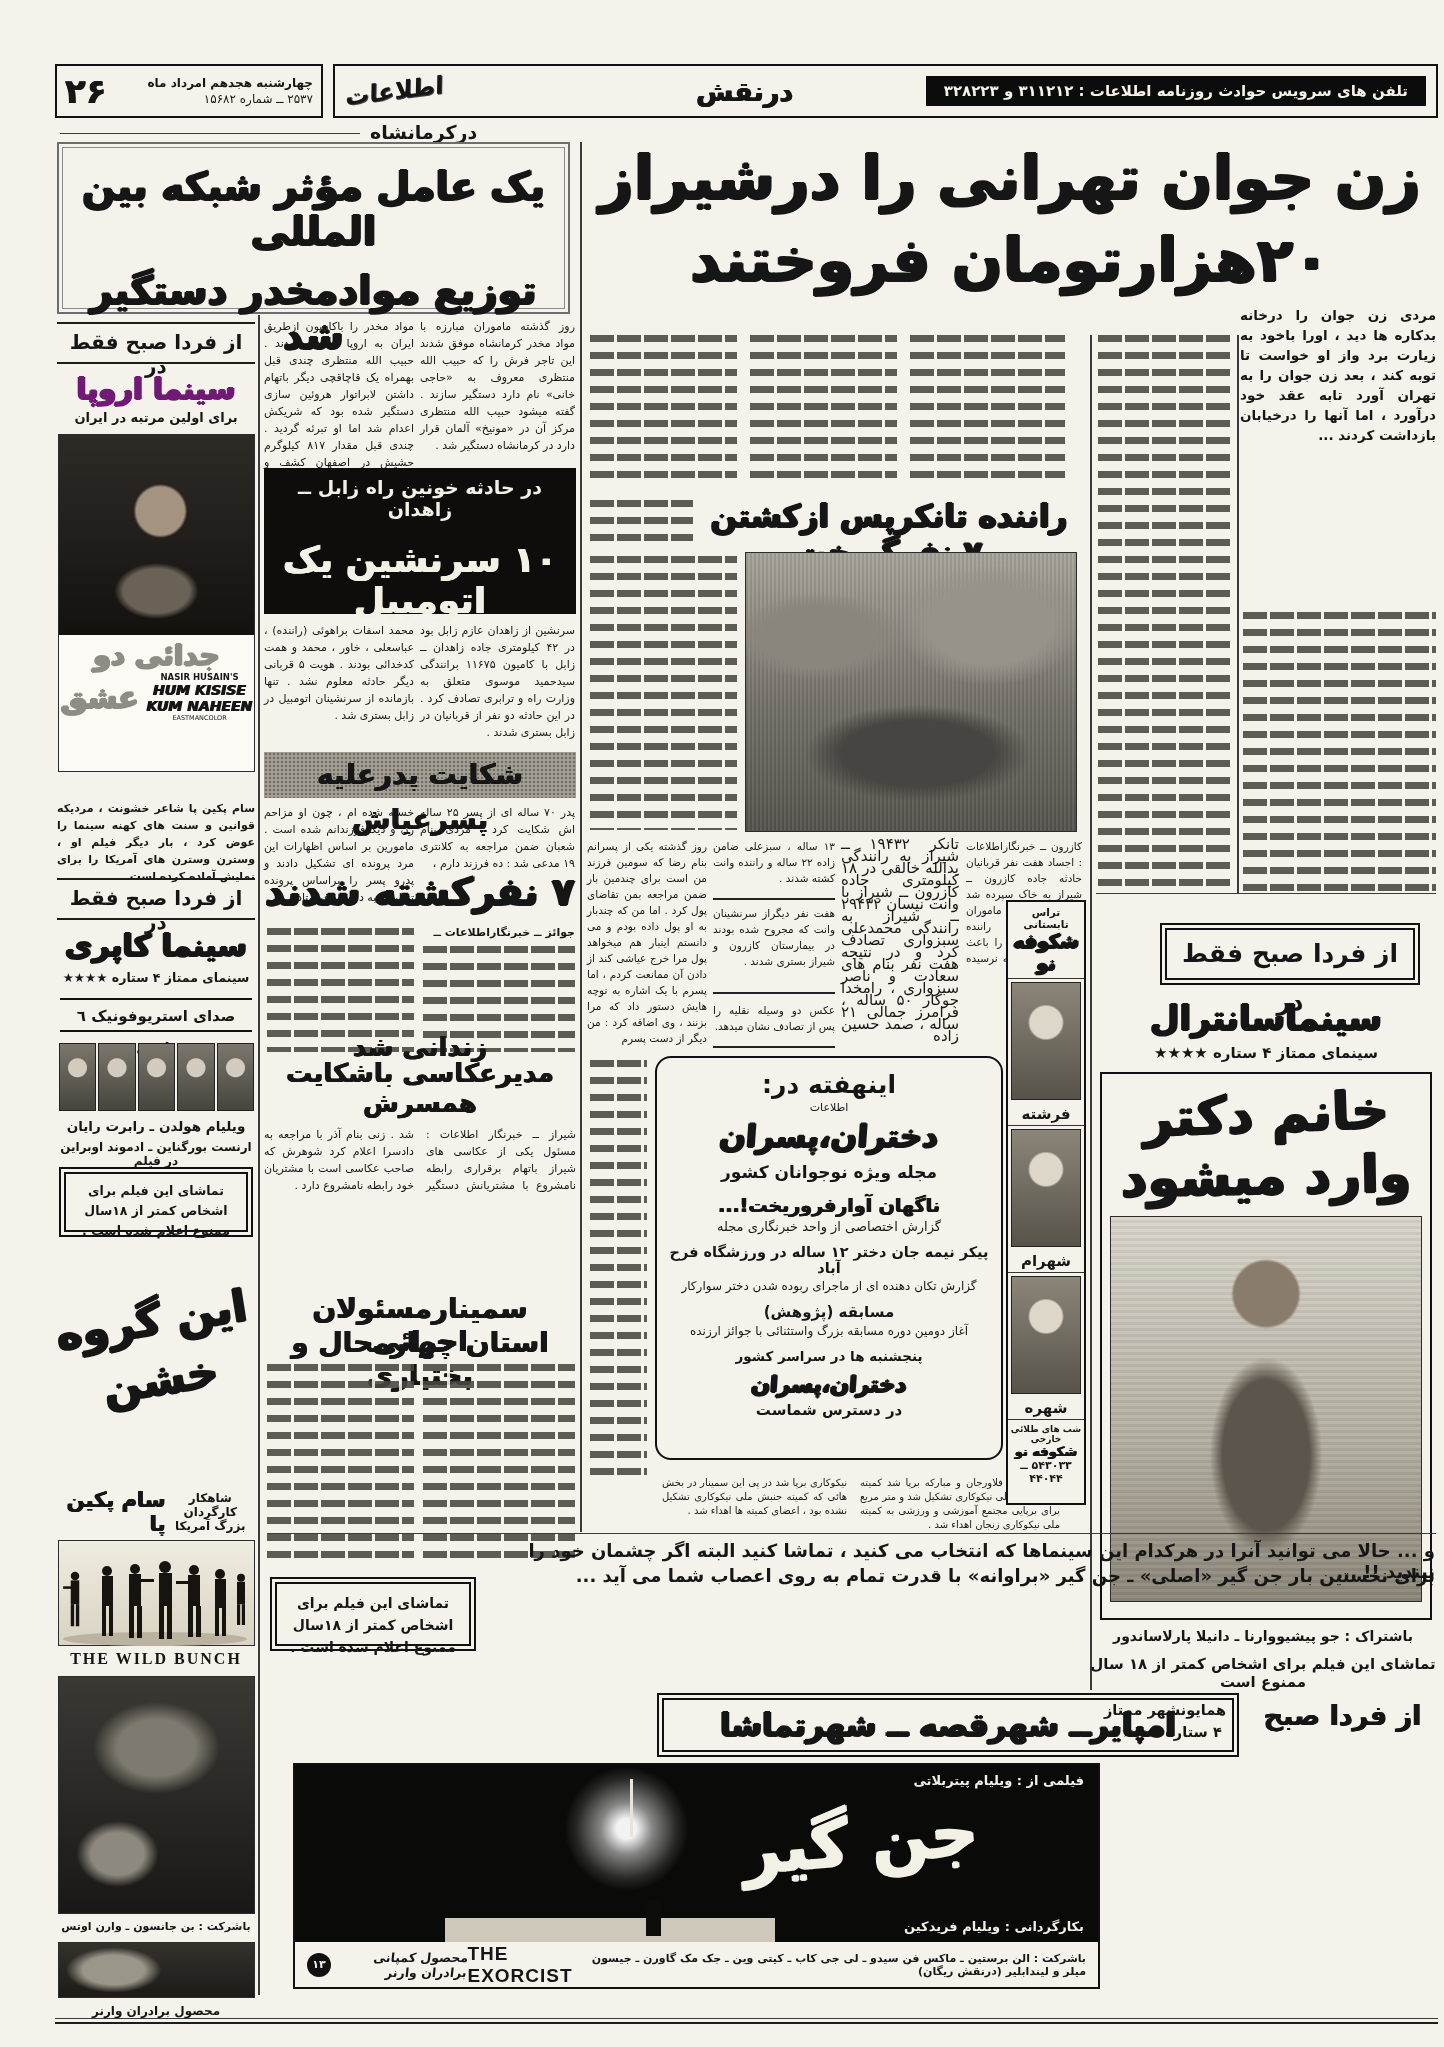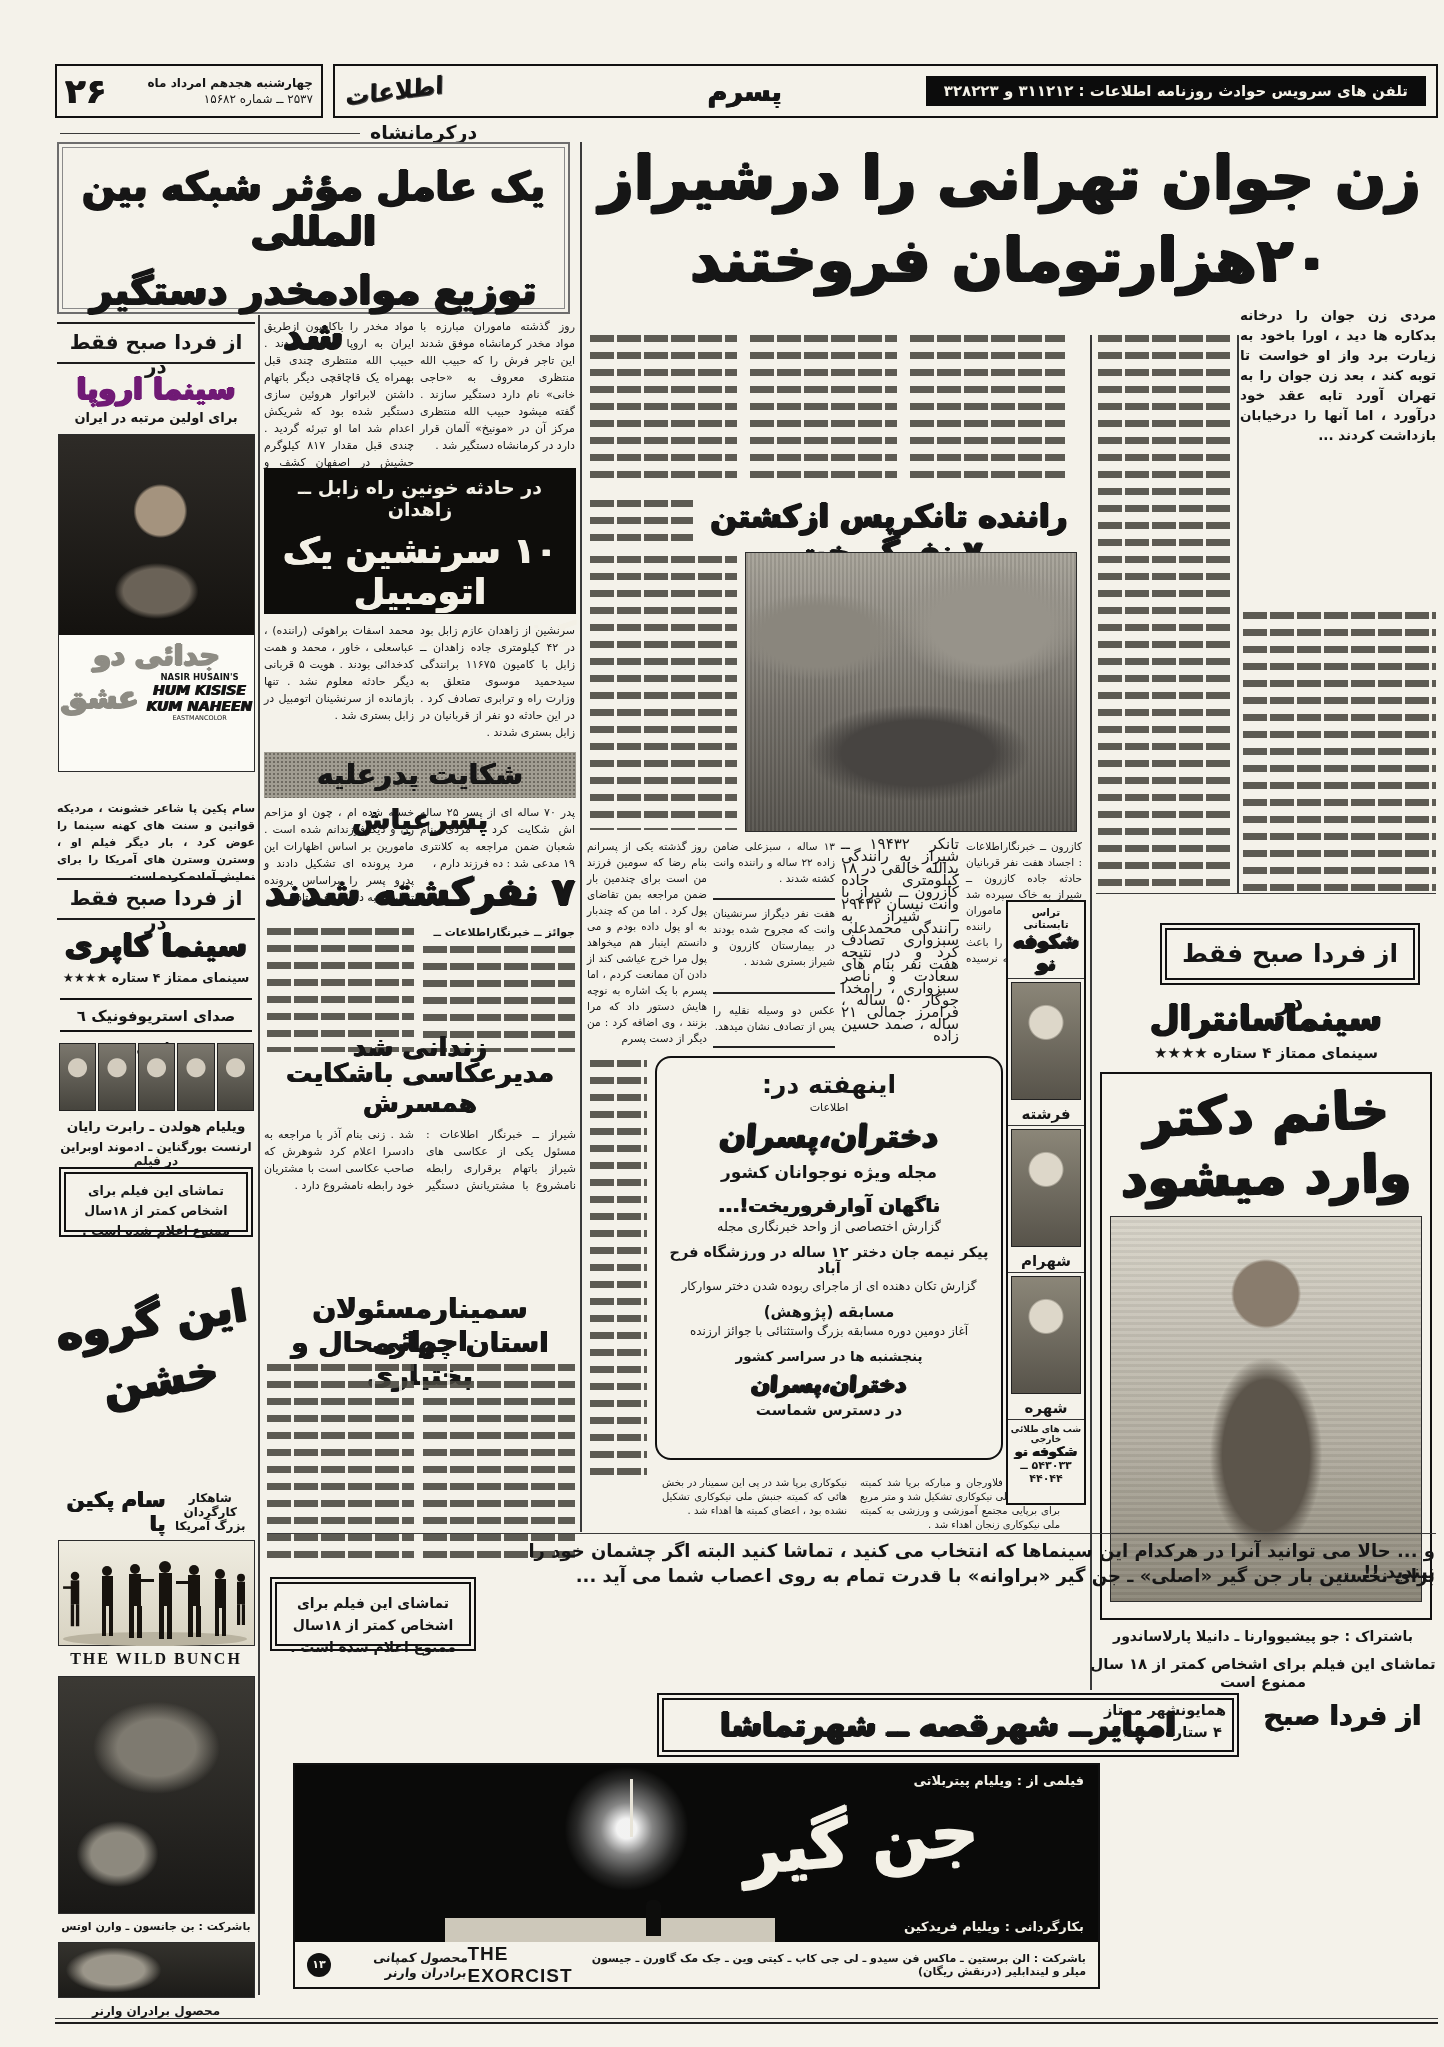--- a/index.html
+++ b/index.html
@@ -72,21 +72,21 @@
 
   <div class="abs" style="left:55px;top:64px;width:268px;height:54px;border:2px solid #111;display:flex;align-items:center;justify-content:space-between;padding:0 8px;">
     <div style="text-align:right;">
       <div class="b" style="font-size:12px;line-height:16px;">چهارشنبه هجدهم امرداد ماه</div>
       <div style="font-size:12px;line-height:16px;">۲۵۳۷ ــ شماره ۱۵۶۸۲</div>
     </div>
     <div class="b fat" style="font-size:34px;">۲۶</div>
   </div>
   <div class="abs" style="left:333px;top:64px;width:1105px;height:54px;border:2px solid #111;display:flex;align-items:center;justify-content:space-between;padding:0 10px;">
     <div class="b" style="background:#0c0c0c;color:#f5f2e8;font-size:15px;padding:6px 18px;">تلفن های سرویس حوادث روزنامه اطلاعات : ۳۱۱۲۱۲ و ۳۲۸۲۲۳</div>
-    <div class="b fat" style="font-size:27px;margin-left:120px;">پسرم</div>
+    <div class="b fat" style="font-size:27px;margin-left:120px;">درنقش</div>
     <div class="b" style="font-size:24px;transform:rotate(-7deg) skewX(-8deg);text-shadow:1px 1px 0 #444;">اطلاعات</div>
   </div>
 
   <div class="abs b" style="left:370px;top:121px;width:200px;text-align:left;font-size:19px;">درکرمانشاه</div>
   <div class="rh1" style="left:60px;top:133px;width:300px;"></div>
   <div class="abs" style="left:57px;top:142px;width:513px;height:172px;border:2px solid #6d6d6d;box-shadow:inset 0 0 0 3px #f4f2ea,inset 0 0 0 4px #8a8a8a;">
     <div class="c b fat2" style="font-size:39px;margin-top:20px;">یک عامل مؤثر شبکه بین المللی</div>
     <div class="c b fat2" style="font-size:39px;margin-top:14px;">توزیع موادمخدر دستگیر شد</div>
   </div>
 
@@ -115,21 +115,21 @@
   <div class="abs txt" style="left:713px;top:838px;width:122px;height:54px;font-size:10.5px;line-height:16px;">۱۳ ساله ، سبزعلی ضامن زاده ۲۲ ساله و راننده وانت کشته شدند .</div>
   <div class="abs txt" style="left:713px;top:898px;width:122px;height:96px;border-top:2px solid #222;border-bottom:2px solid #222;padding:5px 0;font-size:10.5px;line-height:16px;">هفت نفر دیگراز سرنشینان وانت که مجروح شده بودند در بیمارستان کازرون و شیراز بستری شدند .</div>
   <div class="abs txt" style="left:713px;top:1002px;width:122px;height:46px;border-bottom:2px solid #222;font-size:10.5px;line-height:16px;">عکس دو وسیله نقلیه را پس از تصادف نشان میدهد.</div>
   <div class="abs txt" style="left:587px;top:838px;width:120px;height:212px;font-size:10.5px;line-height:16px;">روز گذشته یکی از پسرانم بنام رضا که سومین فرزند من است برای چندمین بار ضمن مراجعه بمن تقاضای پول کرد . اما من که چندبار به او پول داده بودم و می دانستم اینبار هم میخواهد پول مرا خرج عیاشی کند از دادن آن ممانعت کردم ، اما پسرم با یک اشاره به نوچه هایش دستور داد که مرا بزنند ، وی اضافه کرد : من دیگر از دست پسرم</div>
 
   <div class="abs txt" style="left:420px;top:318px;width:155px;height:146px;">روز گذشته ماموران مبارزه با مواد مخدر کرمانشاه موفق شدند این تاجر فرش را که حبیب الله منتظری معروف به «حاجی خانی» نام دارد دستگیر سازند . گفته میشود حبیب الله منتظری مرکز آن در «مونیخ» آلمان قرار دارد در کرمانشاه دستگیر شد .</div>
   <div class="abs txt" style="left:264px;top:318px;width:150px;height:146px;">مواد مخدر را باکامیون ازطریق ایران به اروپا حمل میکردند . حبیب الله منتظری چندی قبل بهمراه یک قاچاقچی دیگر باتهام داشتن لابراتوار هروئین سازی دستگیر شده بود که شریکش اعدام شد اما او تبرئه گردید . چندی قبل مقدار ۸۱۷ کیلوگرم حشیش در اصفهان کشف و توزیع کنندگان آن دستگیر شدند .</div>
 
   <div class="abs blackbox" style="left:264px;top:468px;width:312px;height:146px;padding-top:8px;">
     <div class="c b" style="font-size:19px;">در حادثه خونین راه زابل ــ زاهدان</div>
-    <div class="c b fat" style="font-size:36px;margin-top:10px;">۱۰ سرنشین یک اتومبیل</div>
+    <div class="c b fat" style="font-size:36px;margin-top:19px;">۱۰ سرنشین یک اتومبیل</div>
     <div class="c b fat" style="font-size:36px;margin-top:2px;text-align:right;">کشته شدند</div>
   </div>
   <div class="abs txt" style="left:420px;top:622px;width:155px;height:122px;">سرنشین از زاهدان عازم زابل بود در ۴۲ کیلومتری جاده زاهدان ــ زابل با کامیون ۱۱۶۷۵ برانندگی سیدحمید موسوی متعلق به وزارت راه و ترابری تصادف کرد . در این حادثه دو نفر از قربانیان در زابل بستری شدند .</div>
   <div class="abs txt" style="left:264px;top:622px;width:150px;height:122px;">محمد اسفات براهوئی (راننده) ، عباسعلی ، خاور ، محمد و همت کدخدائی بودند . هویت ۵ قربانی دیگر حادثه معلوم نشد . تنها بازمانده از سرنشینان اتومبیل در زابل بستری شد .</div>
 
   <div class="abs grayband c b fat" style="left:264px;top:752px;width:312px;height:46px;font-size:28px;line-height:45px;">شکایت پدرعلیه پسرعیاش</div>
   <div class="abs txt" style="left:420px;top:804px;width:155px;height:62px;">پدر ۷۰ ساله ای از پسر ۲۵ ساله اش شکایت کرد . مردی بنام شعبان ضمن مراجعه به کلانتری ۱۹ مدعی شد : ده فرزند دارم ،</div>
   <div class="abs txt" style="left:264px;top:804px;width:150px;height:62px;">خسته شده ام ، چون او مزاحم زن و دیگرفرزندانم شده است . مامورین بر اساس اظهارات این مرد پرونده ای تشکیل دادند و پدرو پسر را براساس پرونده تنظیمی به دادسرا فرستادند .</div>
 
   <div class="abs c b fat2" style="left:264px;top:870px;width:312px;font-size:38px;">۷ نفرکشته شدند</div>

